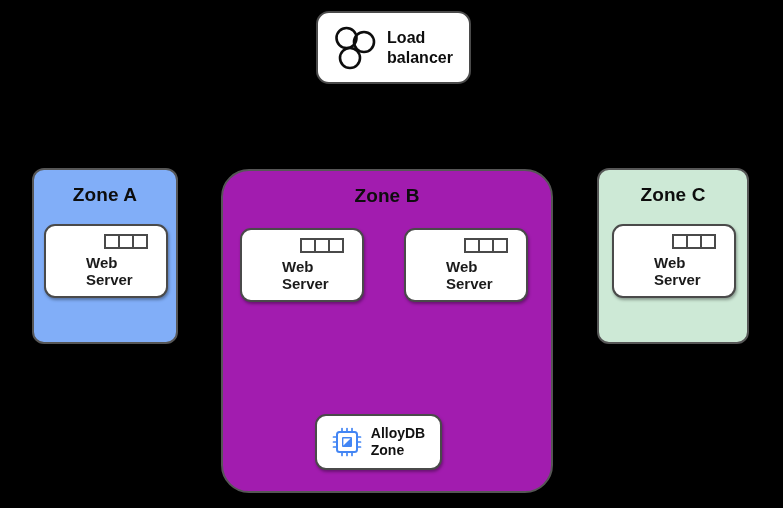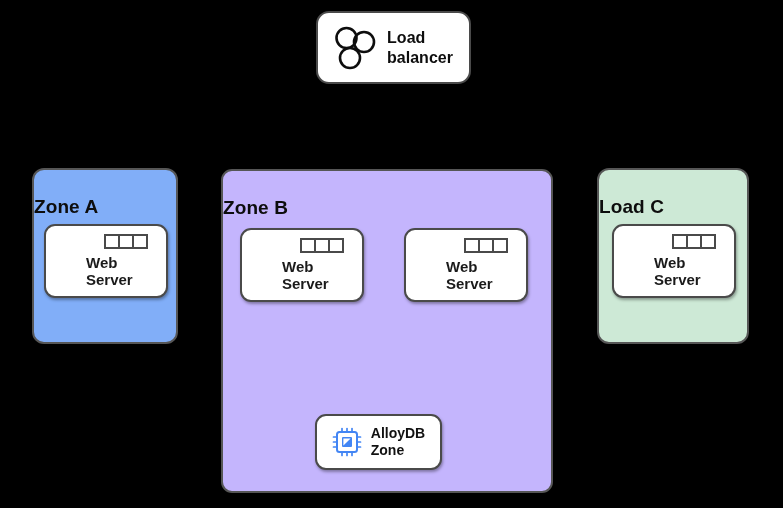--- a/index.html
+++ b/index.html
@@ -33,36 +33,35 @@
   .zone {
     position: absolute;
     border: 2px solid #565656;
     border-radius: 12px;
     box-sizing: border-box;
   }
   .zone-label {
     position: absolute;
     left: 0;
     right: 0;
-    text-align: left;
+    text-align: center;
     font-size: 19px;
     font-weight: bold;
     color: #0d0d0d;
     letter-spacing: 0.1px;
     white-space: nowrap;
-    margin-top: 12px;
   }
   #zone-a {
     left: 32px;  top: 168px;  width: 146px;  height: 176px;
     background: #81aef8;
   }
   #zone-b {
     left: 221px; top: 169px;  width: 332px;  height: 324px;
-    background: #c4b5fd;
-    border-radius: 11px;
+    background: #a21caf;
+    border-radius: 28px;
   }
   #zone-c {
     left: 597px; top: 168px;  width: 152px;  height: 176px;
     background: #cde9d6;
   }
   #zone-a .zone-label { top: 14px; }
   #zone-b .zone-label { top: 14px; }
   #zone-c .zone-label { top: 14px; }
 
   
@@ -220,21 +219,21 @@
       <rect x="10" y="10" width="10" height="10" rx="1" fill="#4285f4"></rect>
       <path d="M11.4,18.6 L11.4,11.4 L18.6,11.4 Z" fill="#ffffff"></path>
     </svg>
     <div class="db-text">
       <div>AlloyDB</div>
       <div>Zone</div>
     </div>
   </div>
 
   <div class="zone" id="zone-c">
-    <div class="zone-label">Load C</div>
+    <div class="zone-label">Zone C</div>
   </div>
   <div class="node web-server" id="ws-c">
     <svg class="ws-icon" width="44" height="15" viewBox="0 0 44 15" aria-hidden="true">
       <rect x="1" y="1" width="42" height="13" fill="#ffffff" stroke="#4a4a4a" stroke-width="2"></rect>
       <line x1="15" y1="1" x2="15" y2="14" stroke="#4a4a4a" stroke-width="2"></line>
       <line x1="29" y1="1" x2="29" y2="14" stroke="#4a4a4a" stroke-width="2"></line>
     </svg>
     <div class="ws-label">Web Server</div>
   </div>
 

